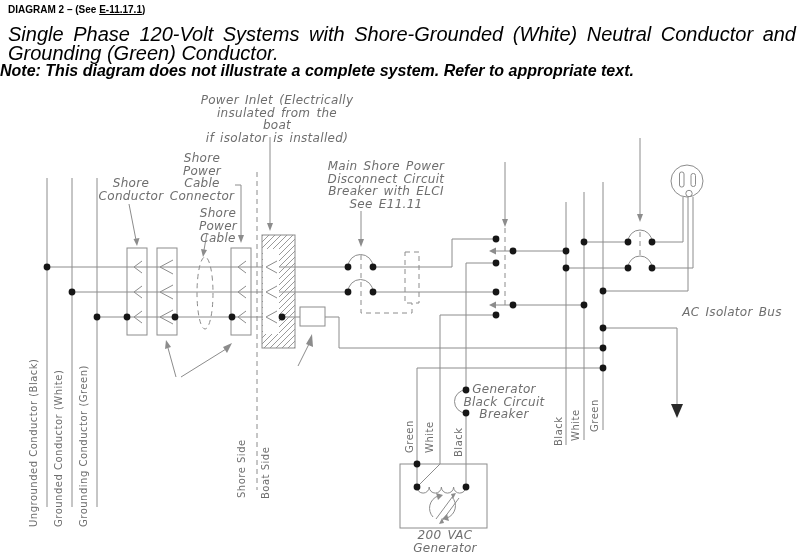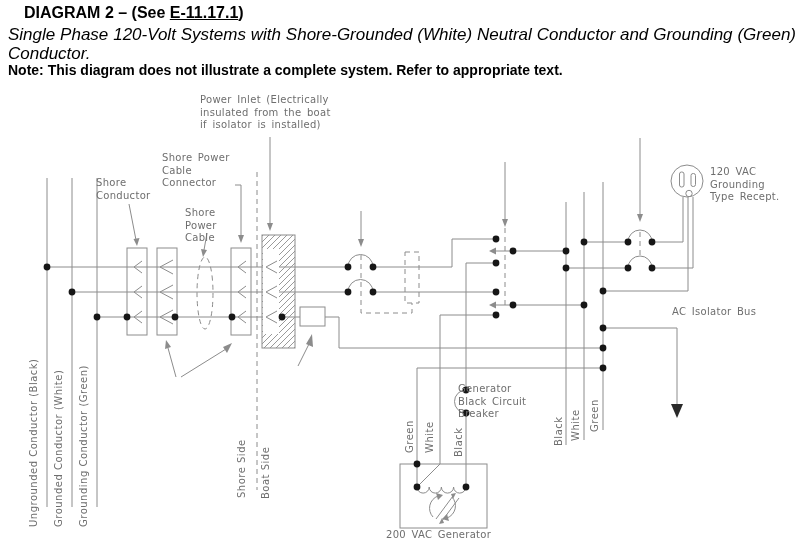--- a/index.html
+++ b/index.html
@@ -2,34 +2,34 @@
 <html style="--wire: #8c8c8c; --dot: #161616; --label: #6e6e6e; --header: #000000;"><head>
 <meta charset="utf-8">
 <style>
   :root{
     --wire:#8c8c8c; --dot:#161616; --label:#6e6e6e; --header:#000000;
   }
   html,body{margin:0;padding:0;background:#fff;}
   #page{position:relative;width:800px;height:559px;background:#fff;overflow:hidden;
         font-family:"Liberation Sans",sans-serif;}
   .hdr{position:absolute;color:var(--header);}
-  #title{left:24px;top:4px;font-size:16px;font-weight:bold;}
+  #title{left:8px;top:4px;font-size:10px;font-weight:bold;}
   #title a{color:var(--header);text-decoration:underline;cursor:pointer;}
-  #subtitle{left:8px;top:25px;width:788px;font-size:17px;font-style:italic;
+  #subtitle{left:8px;top:25px;width:788px;font-size:20px;font-style:italic;
             line-height:19px;text-align:justify;}
-  #note{left:8px;top:62px;font-size:14px;font-weight:bold;}
+  #note{left:0;top:62px;font-size:16px;font-weight:bold;font-style:italic;}
   svg{position:absolute;left:0;top:0;}
   .w{stroke:var(--wire);stroke-width:1;fill:none;}
   .dsh{stroke:var(--wire);stroke-width:1;fill:none;stroke-dasharray:5 4;}
   .dot{fill:var(--dot);stroke:none;}
   .ah{fill:var(--wire);stroke:none;}
   .ahd{fill:#2a2a2a;stroke:none;}
-  .lbl{position:absolute;font-family:"DejaVu Sans",sans-serif;font-size:10px;
-       line-height:12.5px;color:var(--label);text-align:left;white-space:pre-line;
-       letter-spacing:0.3px;word-spacing:2px;}
+  .lbl{position:absolute;font-family:"DejaVu Sans",sans-serif;font-size:12px;
+       line-height:12.5px;color:var(--label);text-align:center;white-space:pre-line;
+       letter-spacing:0.3px;word-spacing:2px;font-style:italic;}
   .vlbl{position:absolute;font-family:"DejaVu Sans",sans-serif;font-size:10px;
         color:var(--label);writing-mode:vertical-rl;transform:rotate(180deg);
         letter-spacing:0.5px;white-space:nowrap;}
 </style>
 </head>
 <body>
 
 <div id="page">
 
   <div id="title" class="hdr"><span>DIAGRAM 2 – (See </span><a>E-11.17.1</a><span>)</span></div>
@@ -205,23 +205,24 @@
   <div class="lbl" style="left:200px;top:94px;width:154px">Power Inlet (Electrically
 insulated from the boat
 if isolator is installed)</div>
   <div class="lbl" style="left:96px;top:177px;width:70px">Shore
 Conductor</div>
   <div class="lbl" style="left:162px;top:152px;width:80px">Shore Power
 Cable
 Connector</div>
   <div class="lbl" style="left:185px;top:207px;width:66px">Shore Power
 Cable</div>
-  <div class="lbl" style="left:710px;top:166px;width:86px">120 VAC
-Grounding
-Type Recept.</div>
+  <div class="lbl" style="left:324px;top:160px;width:124px">Main Shore Power
+Disconnect Circuit
+Breaker with ELCI
+See E11.11</div>
   <div class="lbl" style="left:672px;top:306px;width:120px">AC Isolator Bus</div>
   <div class="lbl" style="left:458px;top:383px;width:92px">Generator
 Black Circuit
 Breaker</div>
   <div class="lbl" style="left:386px;top:529px;width:118px">200 VAC Generator</div>
 
   <div class="vlbl" style="left:28px;top:327px;height:200px">Ungrounded Conductor (Black)</div>
   <div class="vlbl" style="left:53px;top:342px;height:185px">Grounded Conductor (White)</div>
   <div class="vlbl" style="left:78px;top:340px;height:187px">Grounding Conductor (Green)</div>
   <div class="vlbl" style="left:236px;top:428px;height:70px">Shore Side</div>

